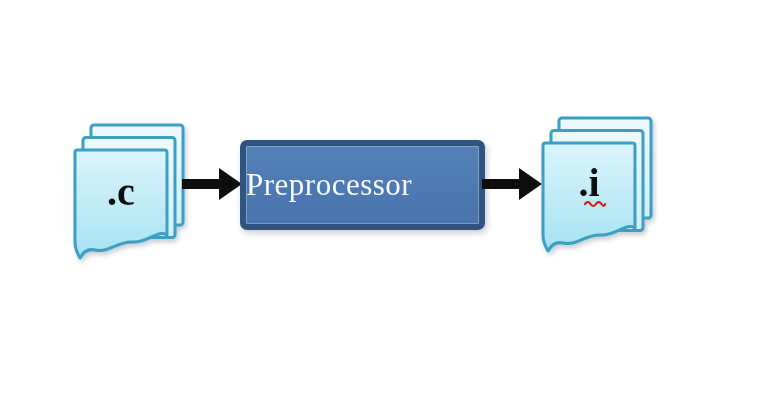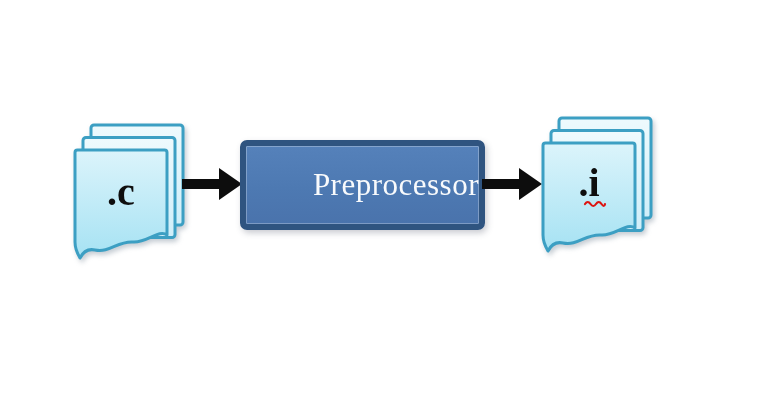--- a/index.html
+++ b/index.html
@@ -29,21 +29,21 @@
     color:#0e0e0e; line-height:1; user-select:none;
   }
   .squiggle{margin-top:-4px; transform:translateX(6px);}
   .process-box{
     position:absolute; left:240px; top:140px; width:245px; height:90px;
     box-sizing:border-box;
     border:6px solid var(--process-border);
     border-radius:7px;
     background:linear-gradient(180deg,#5581ba 0%,#4d79b2 55%,#4a73ac 100%);
     box-shadow:2px 3px 6px rgba(60,70,90,0.28), inset 0 0 0 1px rgba(255,255,255,0.28);
-    display:flex; align-items:center; justify-content:flex-end;
+    display:flex; align-items:center; justify-content:flex-start;
   }
   .process-label{
     font-family:"Liberation Serif", serif;
     font-size:31px; color:var(--process-text); letter-spacing:0.5px;
     line-height:1; padding-bottom:2px;
   }
   .arrow{position:absolute; width:62px; height:40px;}
   .arrow.left-arrow{left:182px; top:164px;}
   .arrow.right-arrow{left:482px; top:164px;}
   .arrow polygon{fill:var(--arrow-color);}

